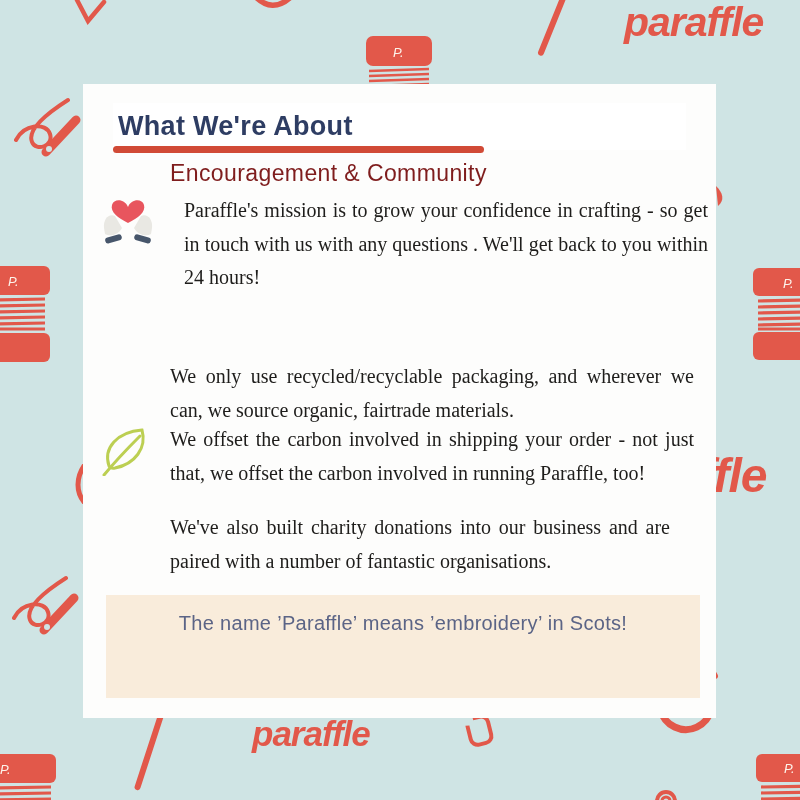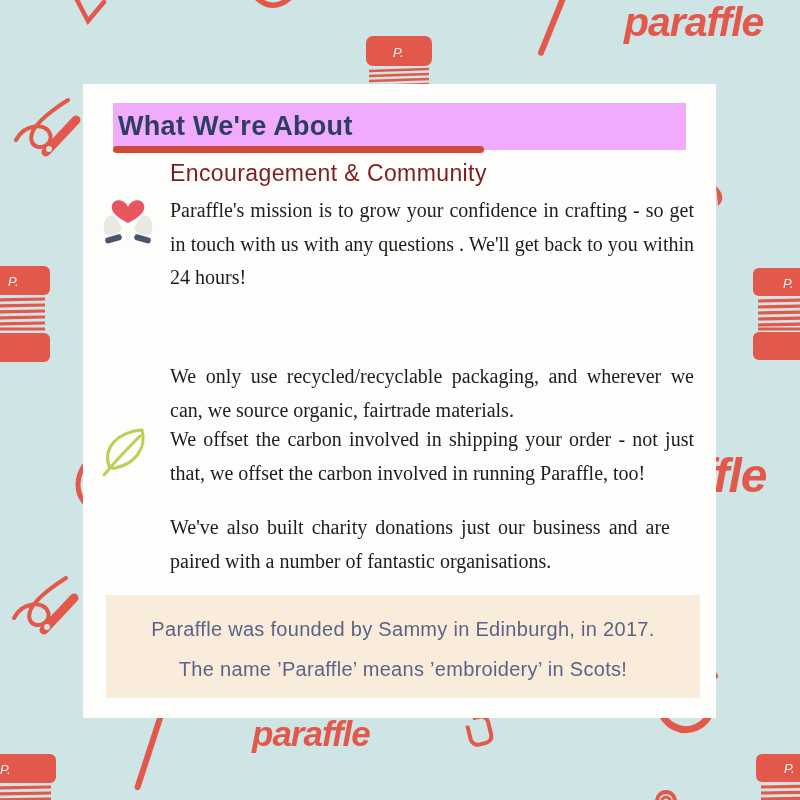--- a/index.html
+++ b/index.html
@@ -20,21 +20,21 @@
   #wordmark-partial   { left:602px; top:452px; font-size:48px; }
 
   
   .card {
     position:absolute; left:83px; top:84px; width:633px; height:634px;
     background:#fdfdfc; z-index:1;
   }
 
   .title-strip {
     position:absolute; left:113px; top:103px; width:573px; height:47px;
-    background:#f0abfc; z-index:2;
+    background:#ffffff; z-index:2;
   }
   .title-strip .title {
     padding-left:5px; line-height:47px; font-size:27px; font-weight:bold;
     color:#2e3d63; letter-spacing:0.3px;
   }
   .title-underline {
     position:absolute; left:113px; top:146px; width:371px; height:7px;
     border-radius:4px; background:#d14a36; z-index:3;
   }
 
@@ -43,21 +43,21 @@
     letter-spacing:0.4px; font-weight:400; white-space:nowrap;
   }
   #sec1-heading { left:170px; top:160px; }
   #sec2-heading { left:170px; top:314px; }
 
   .body-p {
     position:absolute; z-index:2;
     font-family:"Liberation Serif", serif; font-size:20px; line-height:33.5px;
     color:#1e1d1b; text-align:justify;
   }
-  #sec1-body { left:170px; top:194px; width:524px; }
+  #sec1-body { left:184px; top:194px; width:524px; }
   #sec2-body { left:170px; top:360px; width:524px; }
   #sec3-body { left:170px; top:423px; width:524px; }
   #sec4-body { left:170px; top:511px; width:500px; }
 
   .side-icon { position:absolute; z-index:2; }
   #hands-heart-icon { left:102px; top:192px; }
   #leaf-icon        { left:101px; top:426px; }
 
   .founder-box {
     position:absolute; left:106px; top:595px; width:594px; height:103px;
@@ -210,20 +210,19 @@
   <div class="sec-heading" id="sec1-heading">Encouragement &amp; Community</div>
   <div class="body-p" id="sec1-body">Paraffle's mission is to grow your confidence in crafting - so get in touch with us with any questions . We'll get back to you within 24 hours!</div>
 
   <div class="body-p" id="sec2-body">We only use recycled/recyclable packaging, and wherever we can, we source organic, fairtrade materials.</div>
 
   <svg class="side-icon" id="leaf-icon" width="50" height="50" viewBox="0 0 50 50">
     <path d="M8 40 C2 22 16 6 41 4 C46 22 34 38 14 42 C11 42.5 9 41.7 8 40 Z" fill="none" stroke="#bccf52" stroke-width="3"></path>
     <path d="M3 49 C12 38 27 22 39 10" fill="none" stroke="#bccf52" stroke-width="3" stroke-linecap="round"></path>
   </svg>
   <div class="body-p" id="sec3-body">We offset the carbon involved in shipping your order - not just that, we offset the carbon involved in running Paraffle, too!</div>
-  <div class="body-p" id="sec4-body">We've also built charity donations just our business and are paired with a number of fantastic organisations.</div>
+  <div class="body-p" id="sec4-body">We've also built charity donations into our business and are paired with a number of fantastic organisations.</div>
 
   <div class="founder-box">
-    <div class="founder-line" id="founder-line1">Paraffle was founded by Sammy in Edinburgh, in 2017.</div>
     <div class="founder-line" id="founder-line2">The name ’Paraffle’ means ’embroidery’ in Scots!</div>
   </div>
 
 </div>
 
 </body></html>

